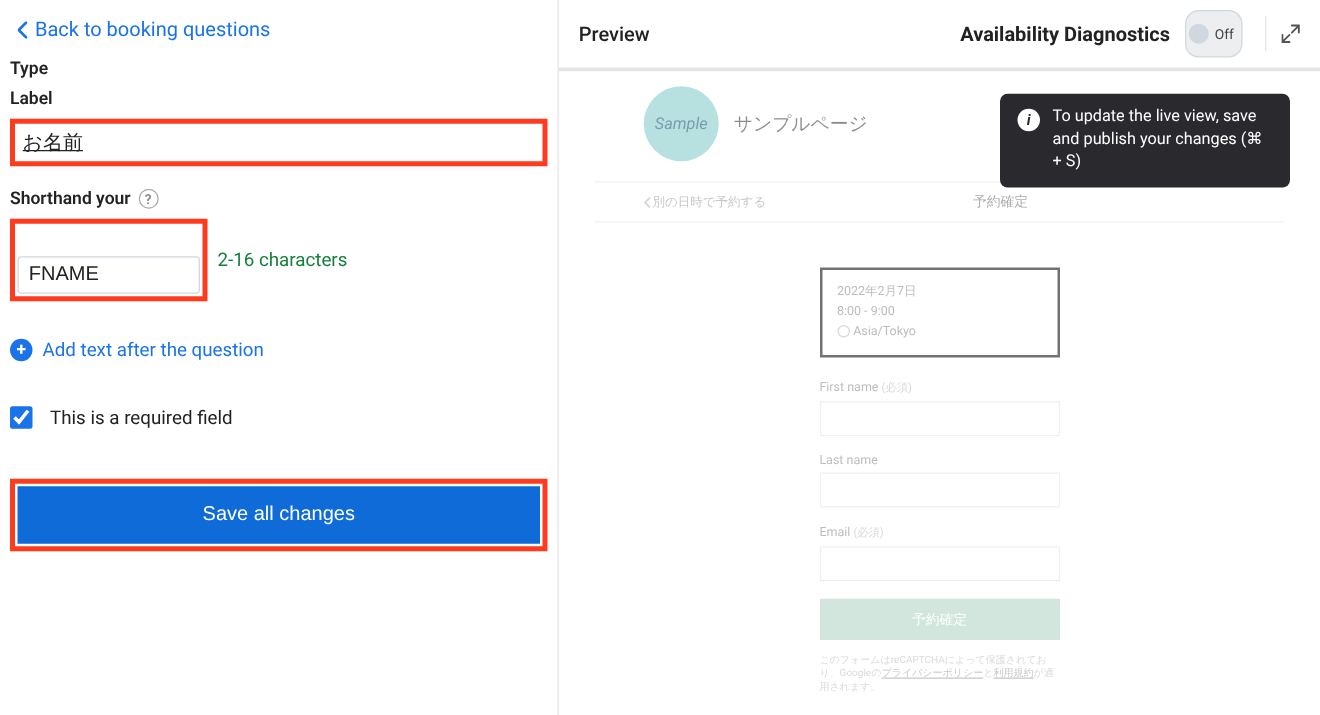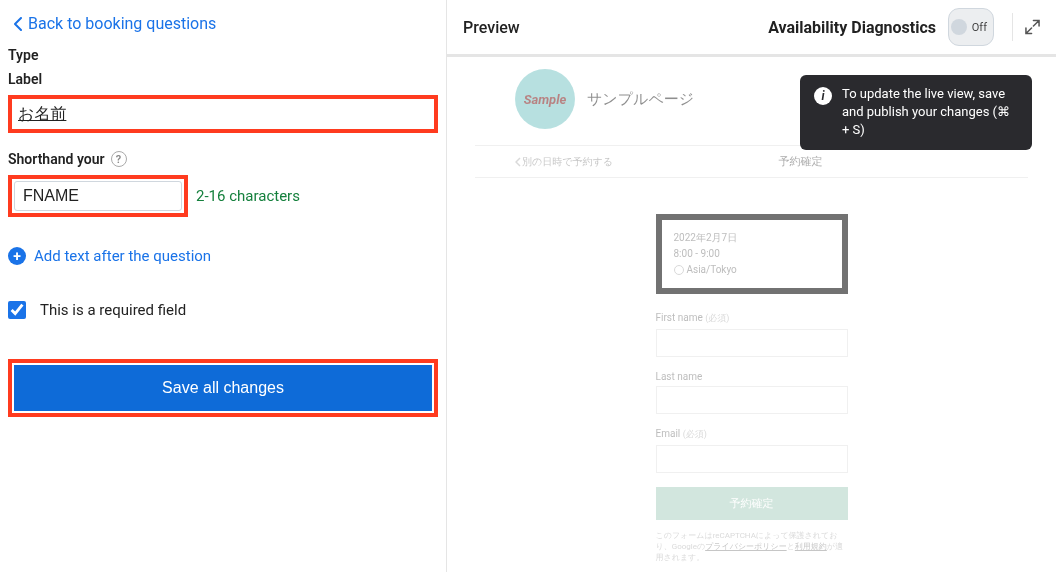--- a/index.html
+++ b/index.html
@@ -16,21 +16,21 @@
 .select { width: 100%; border: 1px solid #d0d7de; border-radius: 4px; padding: 12px 14px; font-size: 16px; background: #fff; appearance: none; color: #222; }
 .select-caret { position: absolute; right: 14px; top: 50%; transform: translateY(-50%); pointer-events: none; }
 
 .highlight-box { border: 4px solid #ff3b1f; padding: 2px; margin-bottom: 18px; }
 .text-input { width: 100%; border: 1px solid #d0d7de; border-radius: 3px; font-size: 16px; color: #222; background: #fff; height: 30px; }
 .text-input-label { padding: 2px 4px; text-decoration: underline; font-size: 16px; border: none; border-radius: 0; height: 26px; }
 .text-input-code { padding: 6px 8px; height: 30px; }
 
 .shorthand-row { display: flex; align-items: center; gap: 8px; margin-bottom: 30px; }
 .shorthand-highlight { border: 4px solid #ff3b1f; padding: 2px; display: inline-block; }
-.shorthand-highlight .text-input { width: 168px; }
+.shorthand-highlight .text-input { width: 146px; margin-top: 24px; }
 .hint { font-size: 15px; color: #15803d; }
 
 .help-icon { display: inline-flex; width: 16px; height: 16px; border: 1px solid #aaa; border-radius: 50%; align-items: center; justify-content: center; font-size: 11px; color: #888; }
 
 .add-text-link { display: inline-flex; align-items: center; gap: 8px; color: #1a73e8; font-size: 15px; margin-bottom: 36px; cursor: pointer; }
 .plus-circle { width: 18px; height: 18px; background: #1a73e8; border-radius: 50%; display: inline-flex; align-items: center; justify-content: center; color: #fff; font-weight: bold; font-size: 14px; line-height: 1; }
 
 .checkbox-row { display: flex; align-items: center; gap: 14px; margin-bottom: 40px; }
 .checkbox { width: 18px; height: 18px; accent-color: #1a73e8; }
 .checkbox-label { font-size: 15px; }
@@ -45,27 +45,27 @@
 .toggle-knob { width: 16px; height: 16px; border-radius: 50%; background: #d0d7de; position: absolute; left: 2px; }
 .toggle-text { font-size: 11px; color: #444; position: absolute; right: 6px; }
 .expand-btn { width: 28px; height: 28px; border: none; background: transparent; cursor: pointer; display: flex; align-items: center; justify-content: center; border-left: 1px solid #e5e5e5; padding-left: 12px; margin-left: 6px; color: #555; }
 
 .preview-body { flex: 1; position: relative; padding: 12px 28px; }
 .tooltip { position: absolute; top: 18px; right: 24px; background: #2a2a2e; color: #fff; font-size: 13px; padding: 10px 14px; border-radius: 6px; width: 232px; display: flex; gap: 10px; line-height: 1.4; z-index: 10; }
 .tooltip-icon { width: 18px; height: 18px; background: #fff; color: #2a2a2e; border-radius: 50%; display: inline-flex; align-items: center; justify-content: center; font-size: 12px; font-weight: bold; font-style: italic; flex: none; margin-top: 2px; }
 
 .sample-page { opacity: 0.55; pointer-events: none; }
 .sample-head { display: flex; align-items: center; gap: 12px; margin-bottom: 16px; padding: 0 40px; }
-.sample-logo { width: 60px; height: 60px; border-radius: 50%; background: #7ec8c8; color: #7f1d1d; display: flex; align-items: center; justify-content: center; font-size: 13px; font-style: italic; font-weight: bold; }
+.sample-logo { width: 60px; height: 60px; border-radius: 50%; background: #7ec8c8; color: #0c4a6e; display: flex; align-items: center; justify-content: center; font-size: 13px; font-style: italic; font-weight: normal; }
 .sample-title { font-size: 15px; color: #333; }
 .sample-bar { display: flex; align-items: center; border-top: 1px solid #e5e5e5; border-bottom: 1px solid #e5e5e5; padding: 8px 40px; margin-bottom: 36px; }
 .sample-back { font-size: 10px; color: #999; display: flex; align-items: center; gap: 1px; }
 .sample-bar-title { flex: 1; text-align: center; font-size: 11px; color: #666; }
 .form-area { width: 192px; margin: 0 auto; }
-.form-box { background: #fff; border: 6px solid #000000; padding: 10px 12px; margin-bottom: 18px; font-size: 10px; color: #888; line-height: 1.6; }
+.form-box { background: #fff; border: 2px solid #000000; padding: 10px 12px; margin-bottom: 18px; font-size: 10px; color: #888; line-height: 1.6; }
 .form-field-label { font-size: 10px; color: #888; margin-bottom: 4px; }
 .form-field-label .req { color: #bbb; font-size: 9px; }
 .form-input { width: 100%; height: 28px; border: 1px solid #e5e5e5; background: #fff; margin-bottom: 14px; }
 .confirm-btn { width: 100%; background: #afd3c4; color: #fff; border: none; padding: 9px; font-size: 11px; margin-bottom: 10px; }
 .recaptcha { font-size: 8px; color: #bbb; line-height: 1.4; margin-bottom: 30px; }
 .recaptcha a { color: #999; text-decoration: underline; }
 .tz-globe { display: inline-block; width: 10px; height: 10px; border: 1px solid #bbb; border-radius: 50%; margin-right: 3px; vertical-align: middle; }
 </style>
 </head>
 <body>

